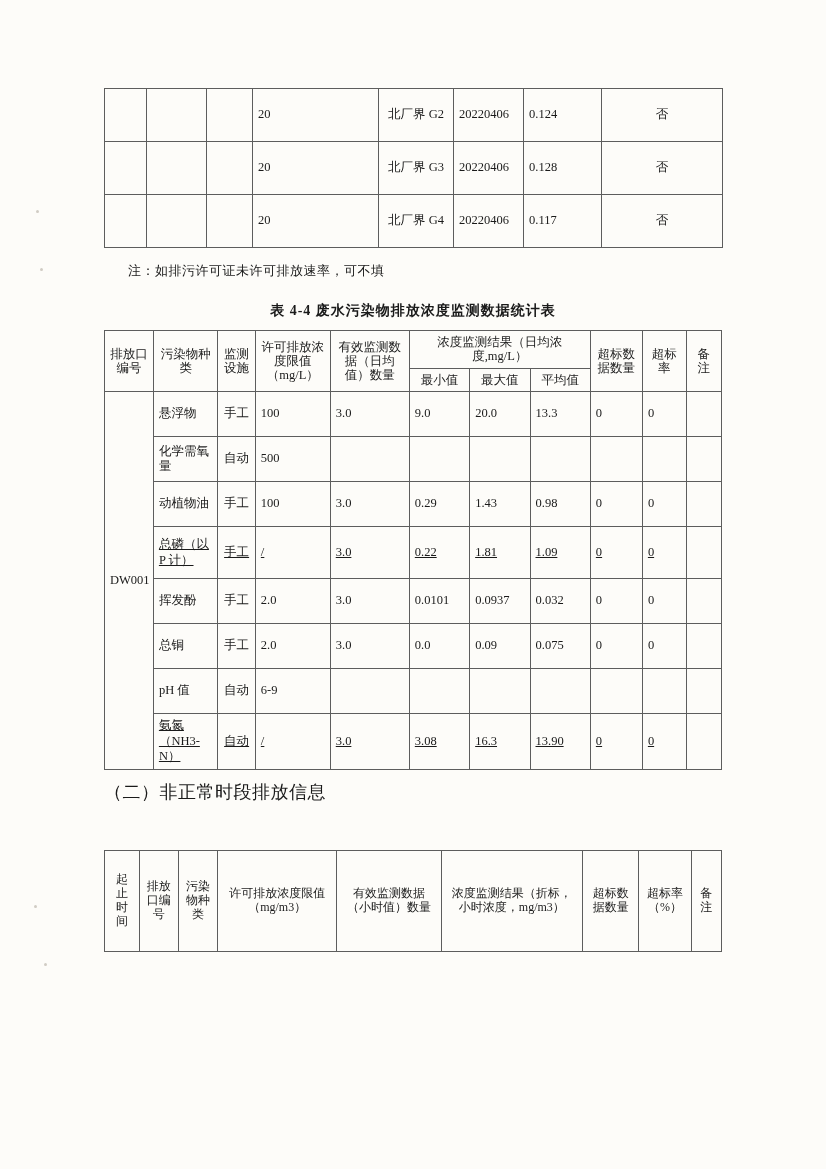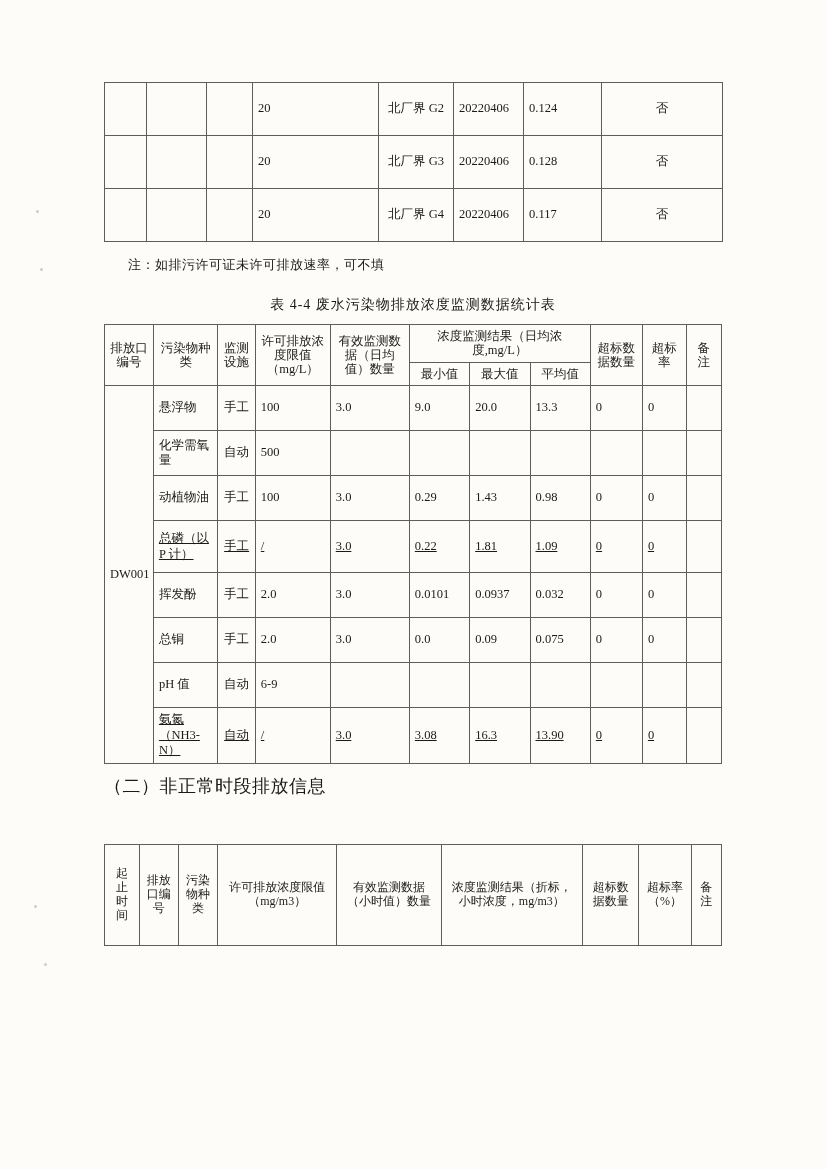--- a/index.html
+++ b/index.html
@@ -21,21 +21,21 @@
   .speck {
     position: absolute;
     width: 3px; height: 3px;
     background: #bdb8ae;
     border-radius: 50%;
     opacity: .7;
   }
   .content {
     position: absolute;
     left: 104px;
-    top: 82px;
+    top: 88px;
     width: 618px;
   }
   table {
     border-collapse: collapse;
     width: 100%;
     table-layout: fixed;
   }
   table td, table th {
     border: 1px solid #5d5d5d;
     padding: 4px 5px;
@@ -49,21 +49,21 @@
   .c-center { text-align: center; }
   .c-left { text-align: left; }
   .note {
     margin: 14px 0 16px 24px;
     font-size: 13px;
     letter-spacing: .5px;
   }
   .caption {
     text-align: center;
     font-size: 14px;
-    font-weight: normal;
+    font-weight: bold;
     letter-spacing: 1px;
     margin: 22px 0 10px 0;
     font-family: "Liberation Serif", "DejaVu Serif", serif;
   }
   .caption-2 {
     margin-top: 30px;
   }
   .section-title {
     font-size: 18px;
     margin: 10px 0 0 0;

